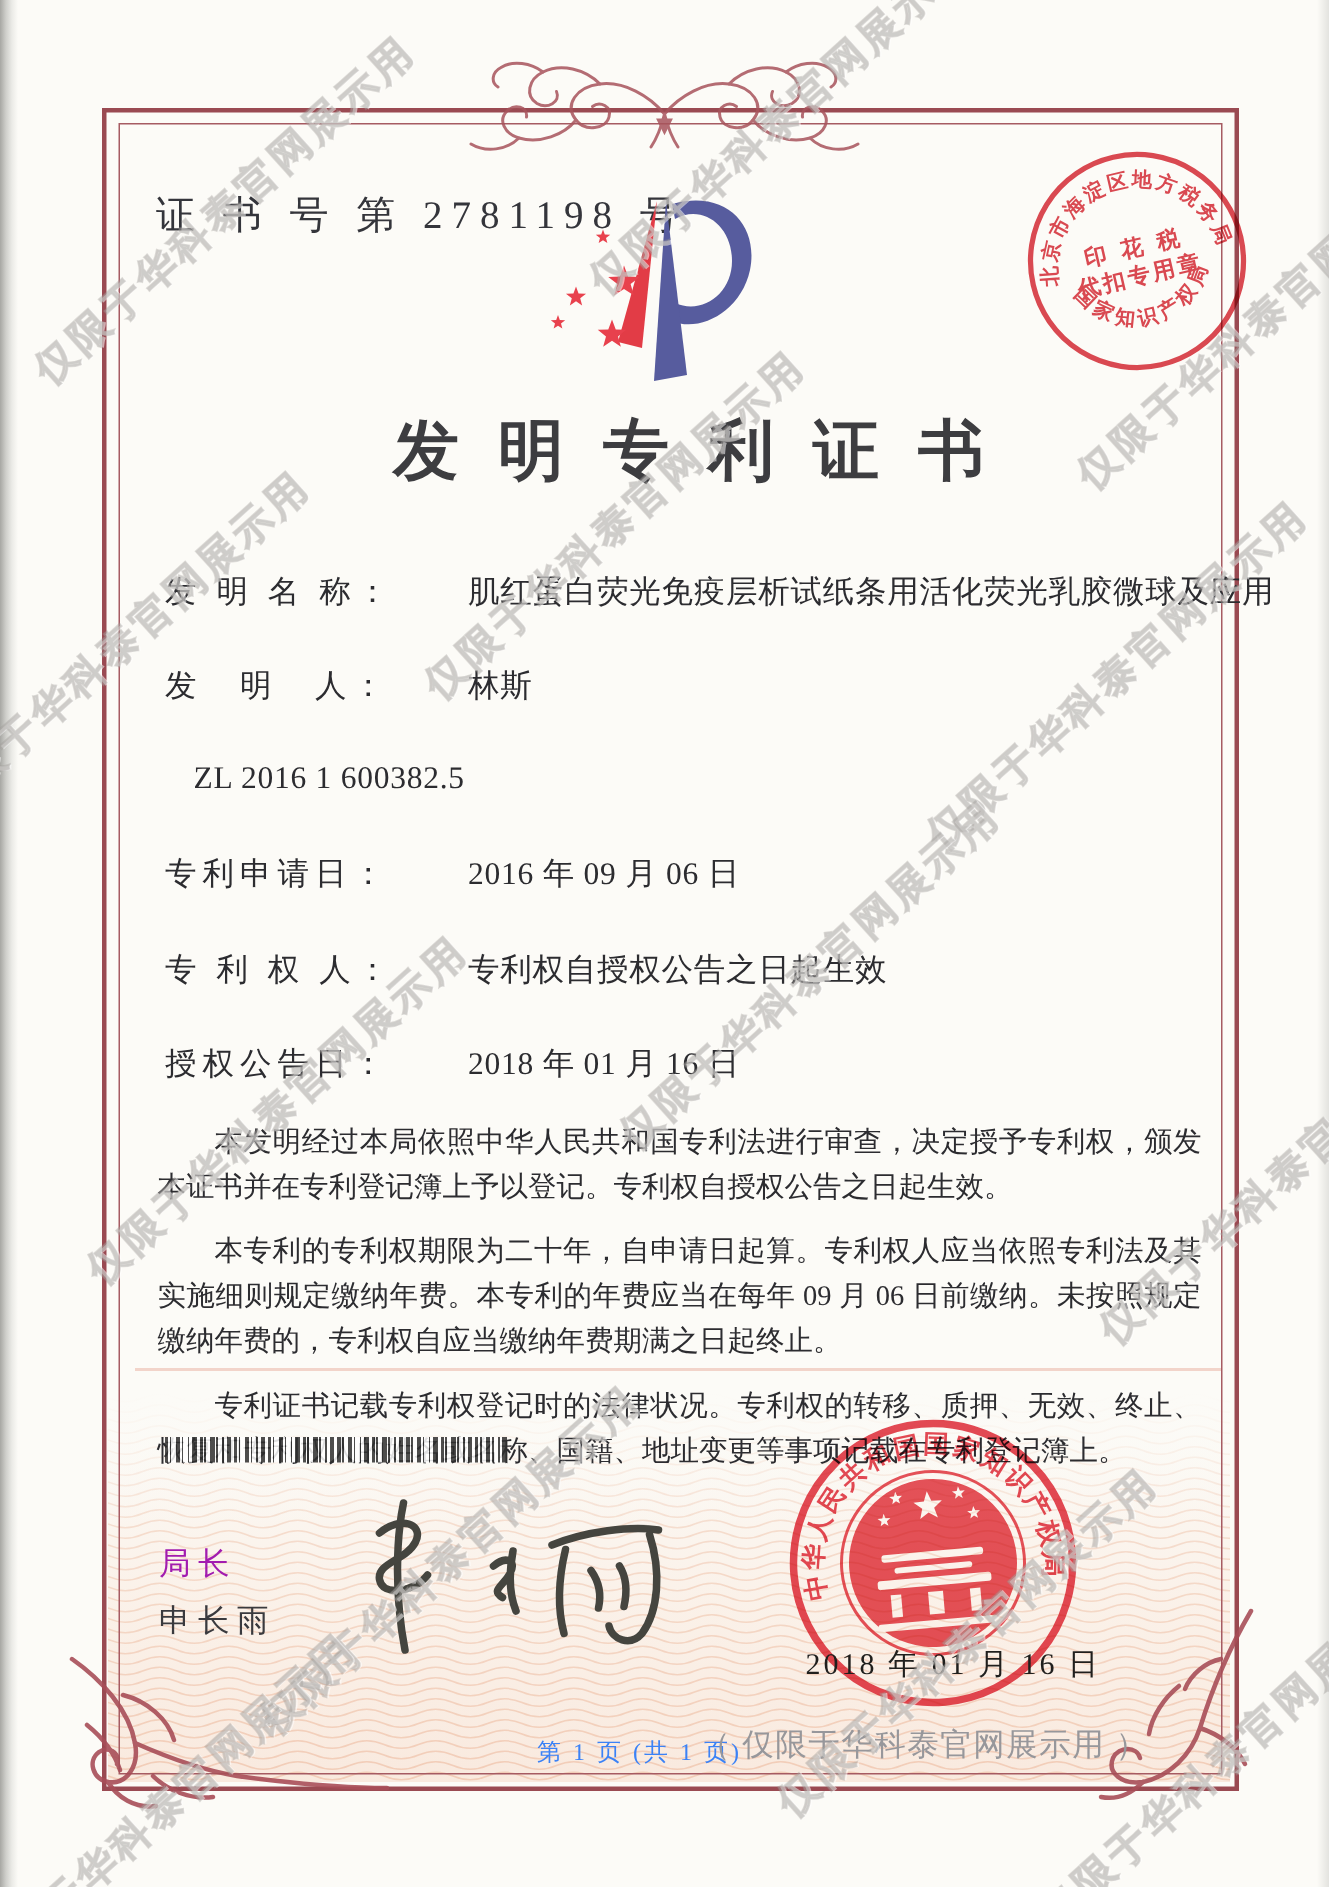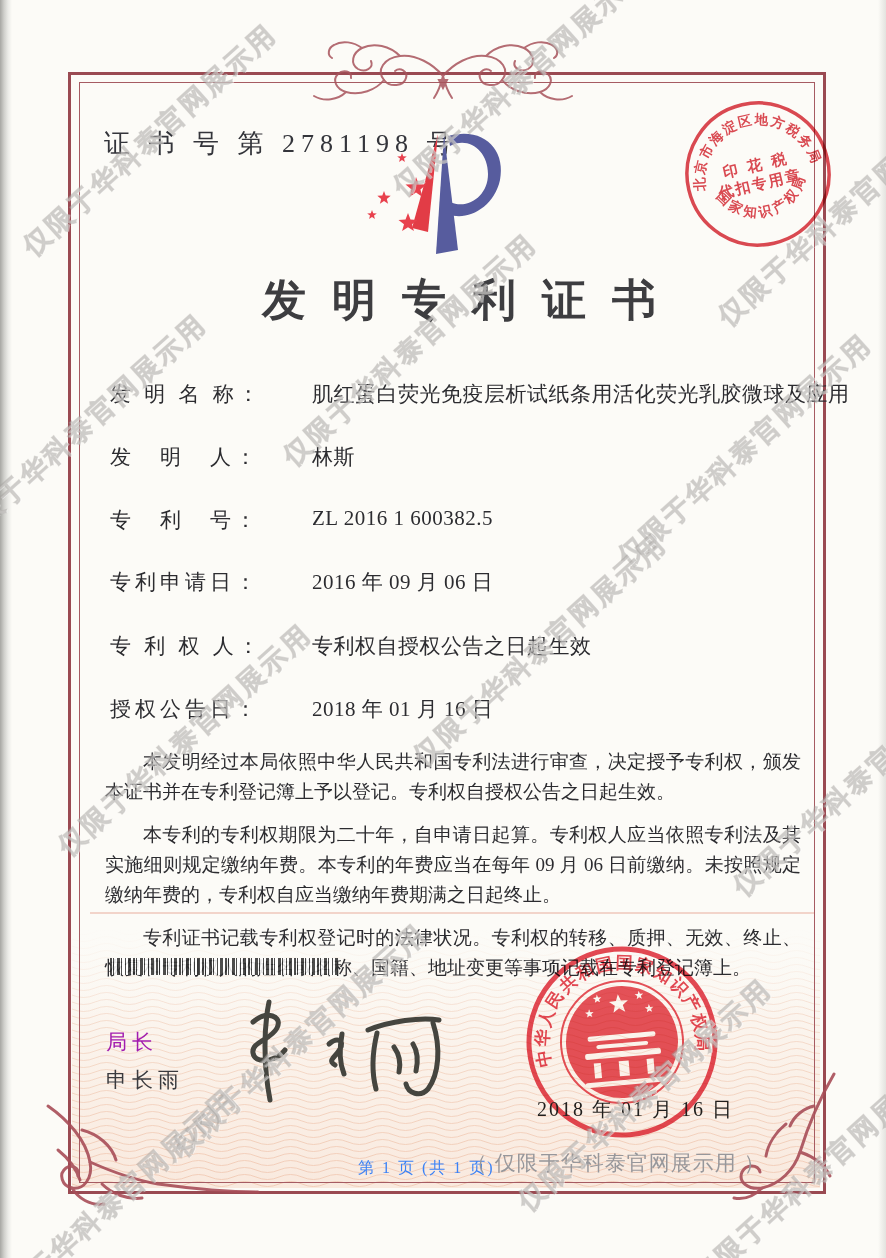--- a/index.html
+++ b/index.html
@@ -185,21 +185,20 @@
 
   <div class="field-row" style="top:380px">
     <span class="field-label">发 明 名 称：</span>
     <span class="field-value">肌红蛋白荧光免疫层析试纸条用活化荧光乳胶微球及应用</span>
   </div>
   <div class="field-row" style="top:443px">
     <span class="field-label">发　明　人：</span>
     <span class="field-value">林斯</span>
   </div>
   <div class="field-row" style="top:506px">
-    <span class="field-label">专　利　号：</span>
     <span class="field-value">ZL 2016 1 600382.5</span>
   </div>
   <div class="field-row" style="top:568px">
     <span class="field-label">专利申请日：</span>
     <span class="field-value">2016 年 09 月 06 日</span>
   </div>
   <div class="field-row" style="top:632px">
     <span class="field-label">专 利 权 人：</span>
     <span class="field-value">专利权自授权公告之日起生效</span>
   </div>

